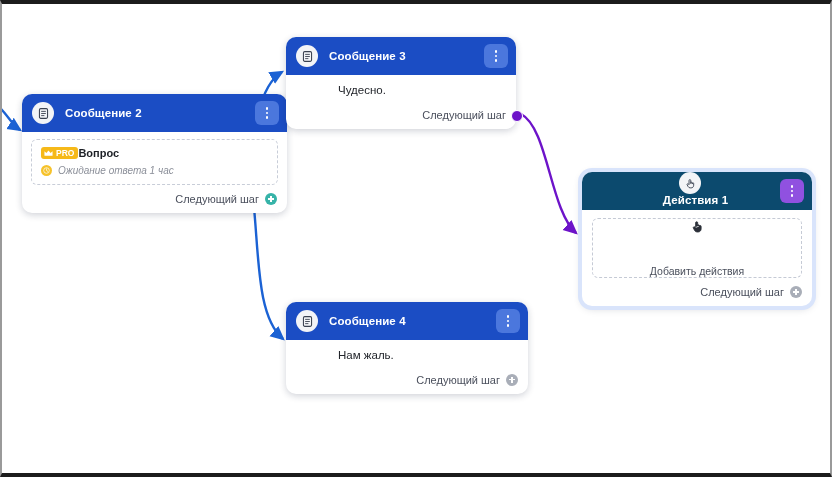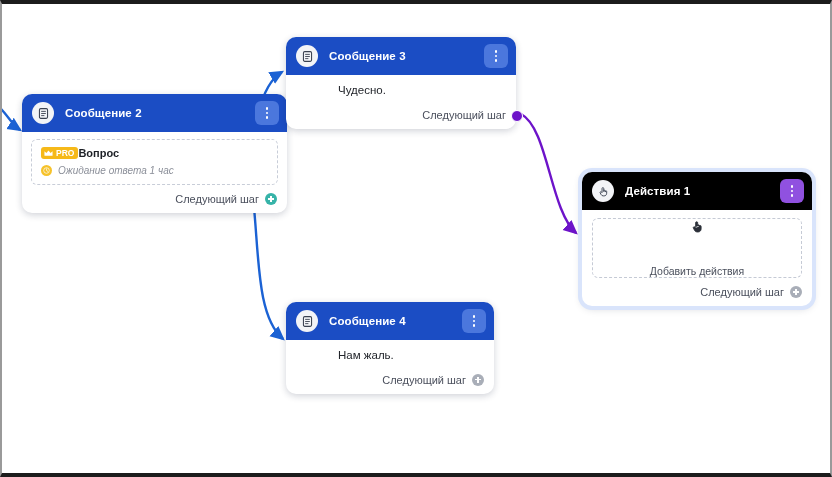--- a/index.html
+++ b/index.html
@@ -47,21 +47,21 @@
 
   .node-header {
     display: flex;
     align-items: center;
     height: 38px;
     padding: 0 24px 0 10px;
     border-radius: 10px 10px 0 0;
     position: relative;
   }
   .hdr-blue   { background: #1b4dc4; }
-  .hdr-purple { background: #000000; }
+  .hdr-purple { background: #0c4a6e; flex-direction: column; }
 
   .hdr-icon {
     width: 22px;
     height: 22px;
     border-radius: 50%;
     background: #f3f4f7;
     display: flex;
     align-items: center;
     justify-content: center;
     flex: 0 0 auto;
@@ -255,21 +255,21 @@
     gap: 18px;
   }
   .action-slot-label {
     font-size: 10.5px;
     color: #4a4f5c;
   }
 
   
   #node-msg2    { left: 20px;  top: 58px;  width: 265px; margin-top: 32px; }
   #node-msg3    { left: 284px; top: 33px;  width: 230px; }
-  #node-msg4    { left: 284px; top: 298px; width: 208px; }
+  #node-msg4    { left: 284px; top: 298px; width: 242px; }
   #node-actions { left: 580px; top: 168px; width: 230px; }
 </style>
 </head>
 <body>
 
 <div id="canvas">
 
   <svg id="edges" viewBox="0 0 832 477" xmlns="http://www.w3.org/2000/svg">
     <defs>
       <marker id="arrowBlue" markerWidth="7" markerHeight="7" refX="5" refY="3.2" orient="auto" markerUnits="strokeWidth">

